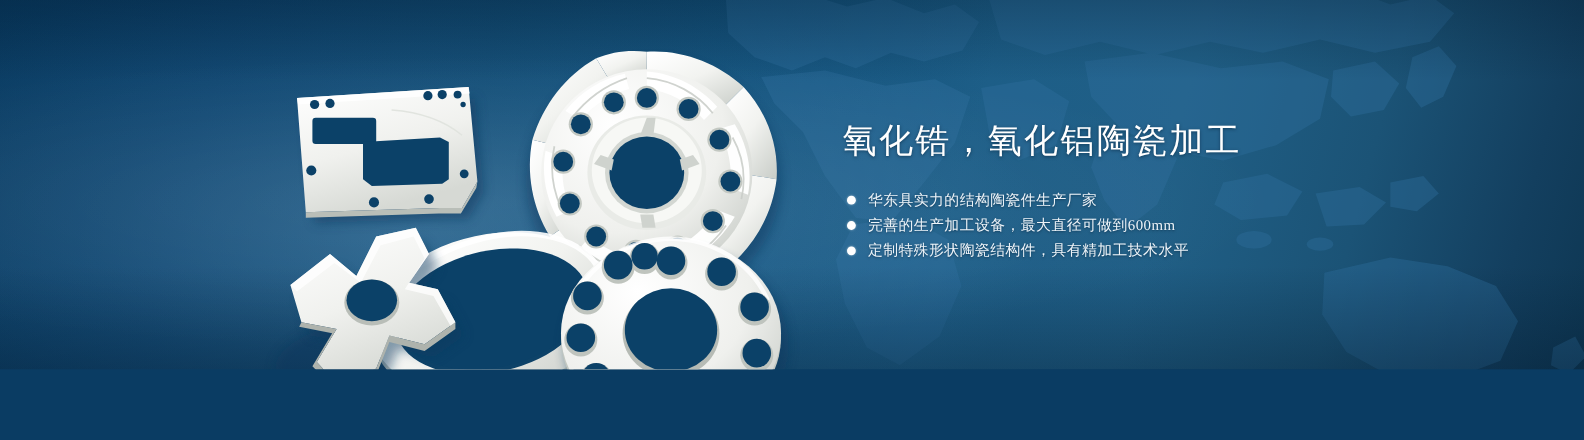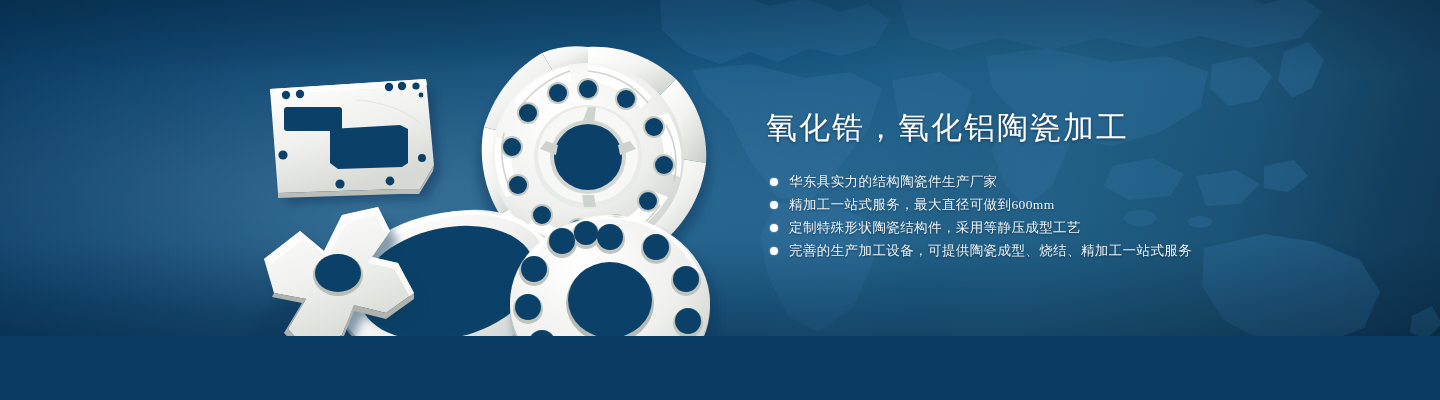--- a/index.html
+++ b/index.html
@@ -365,26 +365,22 @@
   <div class="copy">
     <h1 class="headline">氧化锆，氧化铝陶瓷加工</h1>
 
     <ul class="bullets">
       <li>
         <span class="dot"></span>
         <span class="btext">华东具实力的结构陶瓷件生产厂家</span>
       </li>
       <li>
         <span class="dot"></span>
-        <span class="btext">精加工一站式服务，最大直径可做到600mm</span>
+        <span class="btext">完善的生产加工设备，最大直径可做到600mm</span>
       </li>
       <li>
         <span class="dot"></span>
-        <span class="btext">定制特殊形状陶瓷结构件，采用等静压成型工艺</span>
-      </li>
-      <li>
-        <span class="dot"></span>
-        <span class="btext">完善的生产加工设备，可提供陶瓷成型、烧结、精加工一站式服务</span>
+        <span class="btext">定制特殊形状陶瓷结构件，具有精加工技术水平</span>
       </li>
     </ul>
   </div>
 
 </div>
 
 </body></html>

